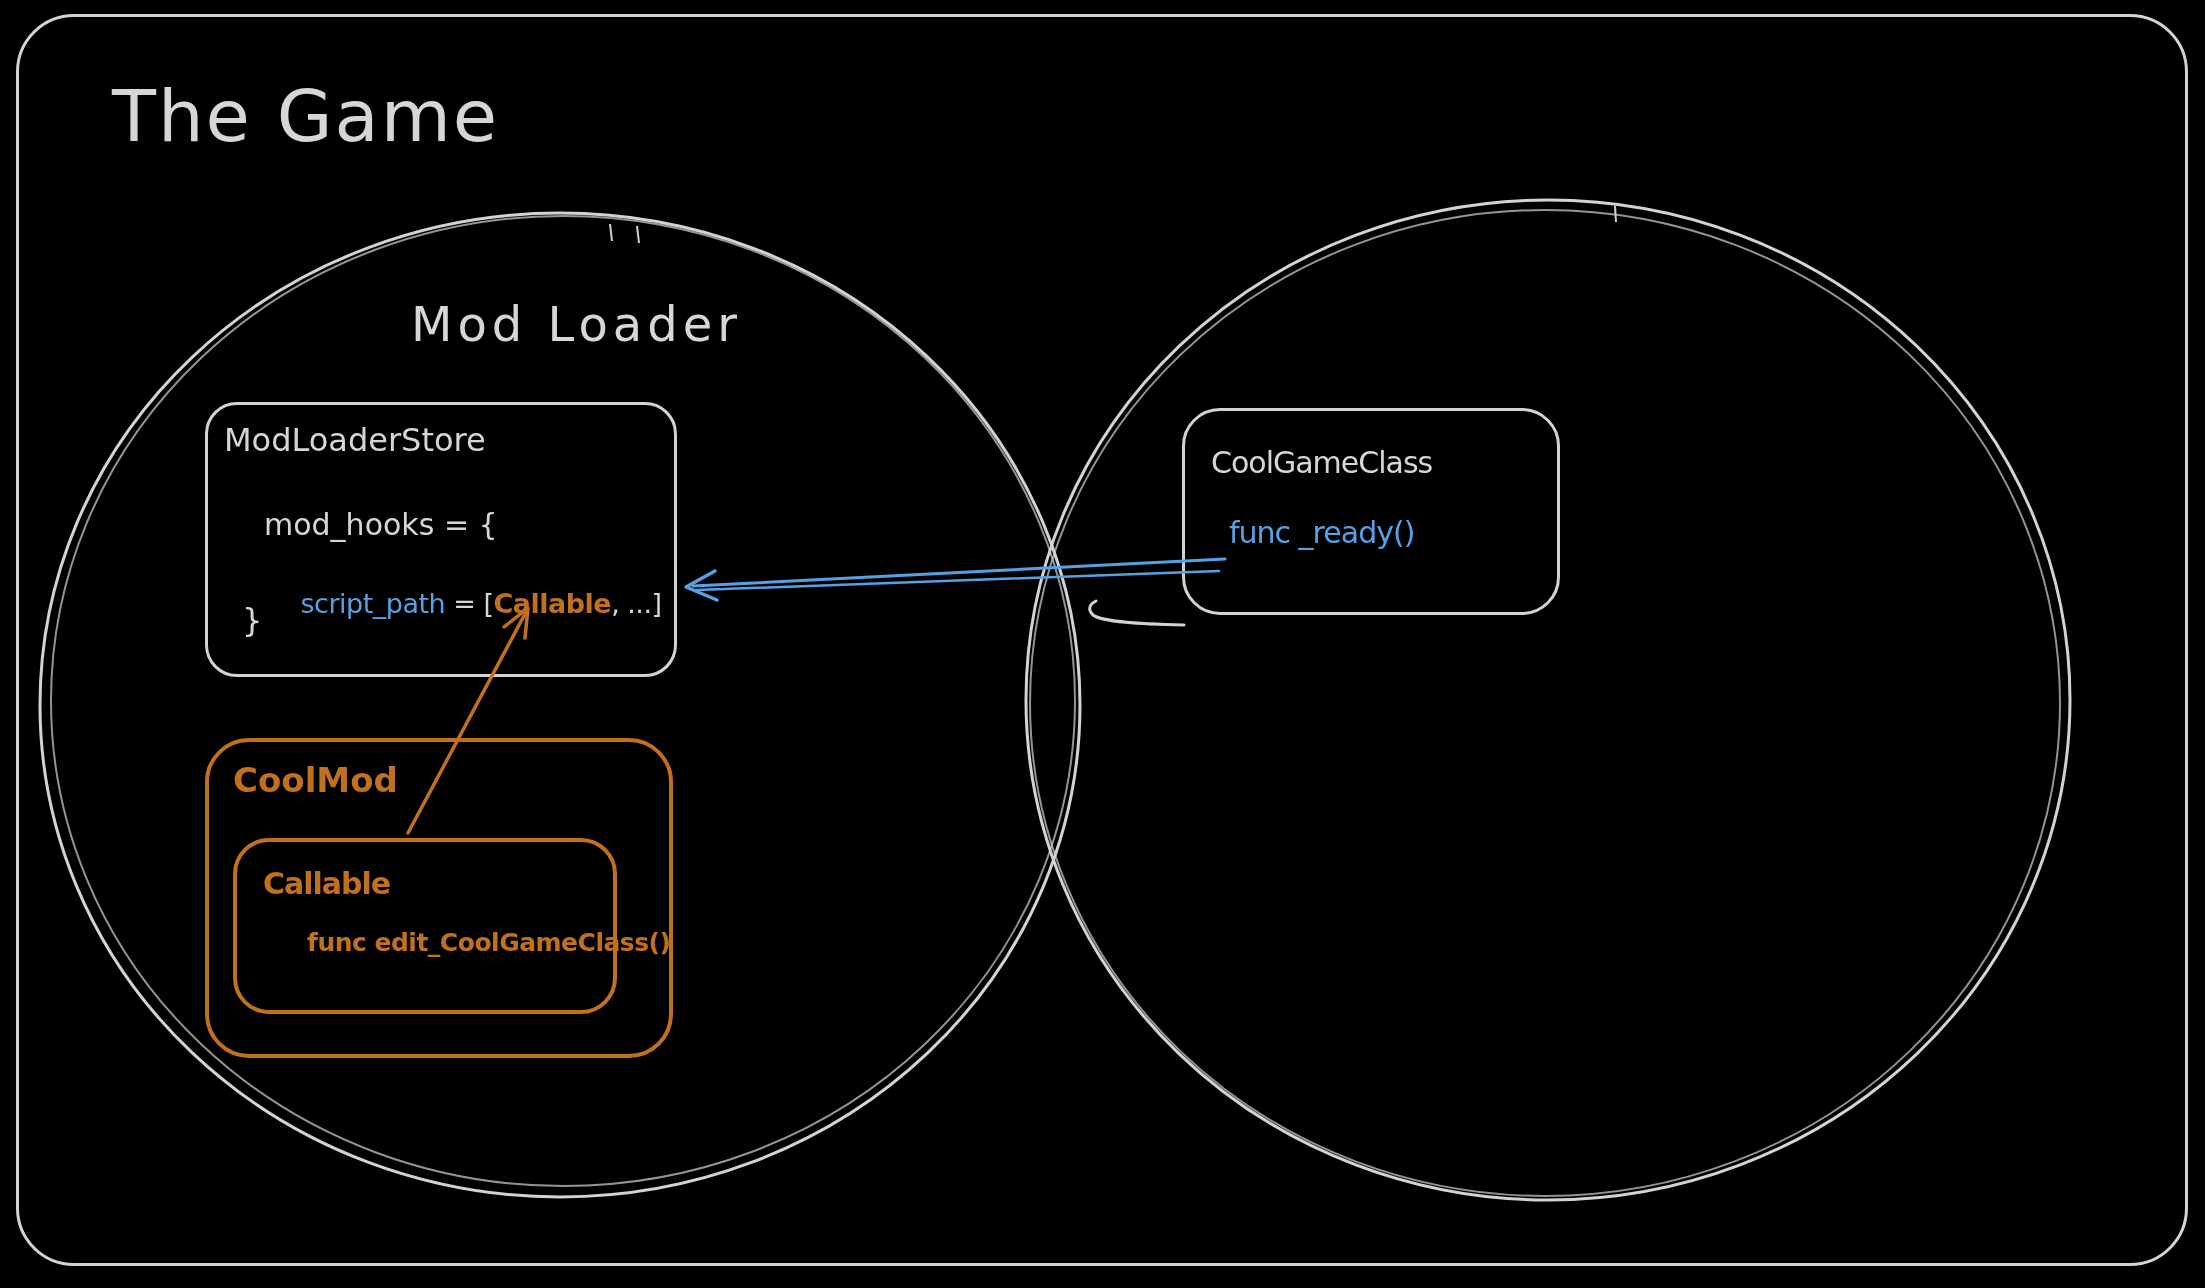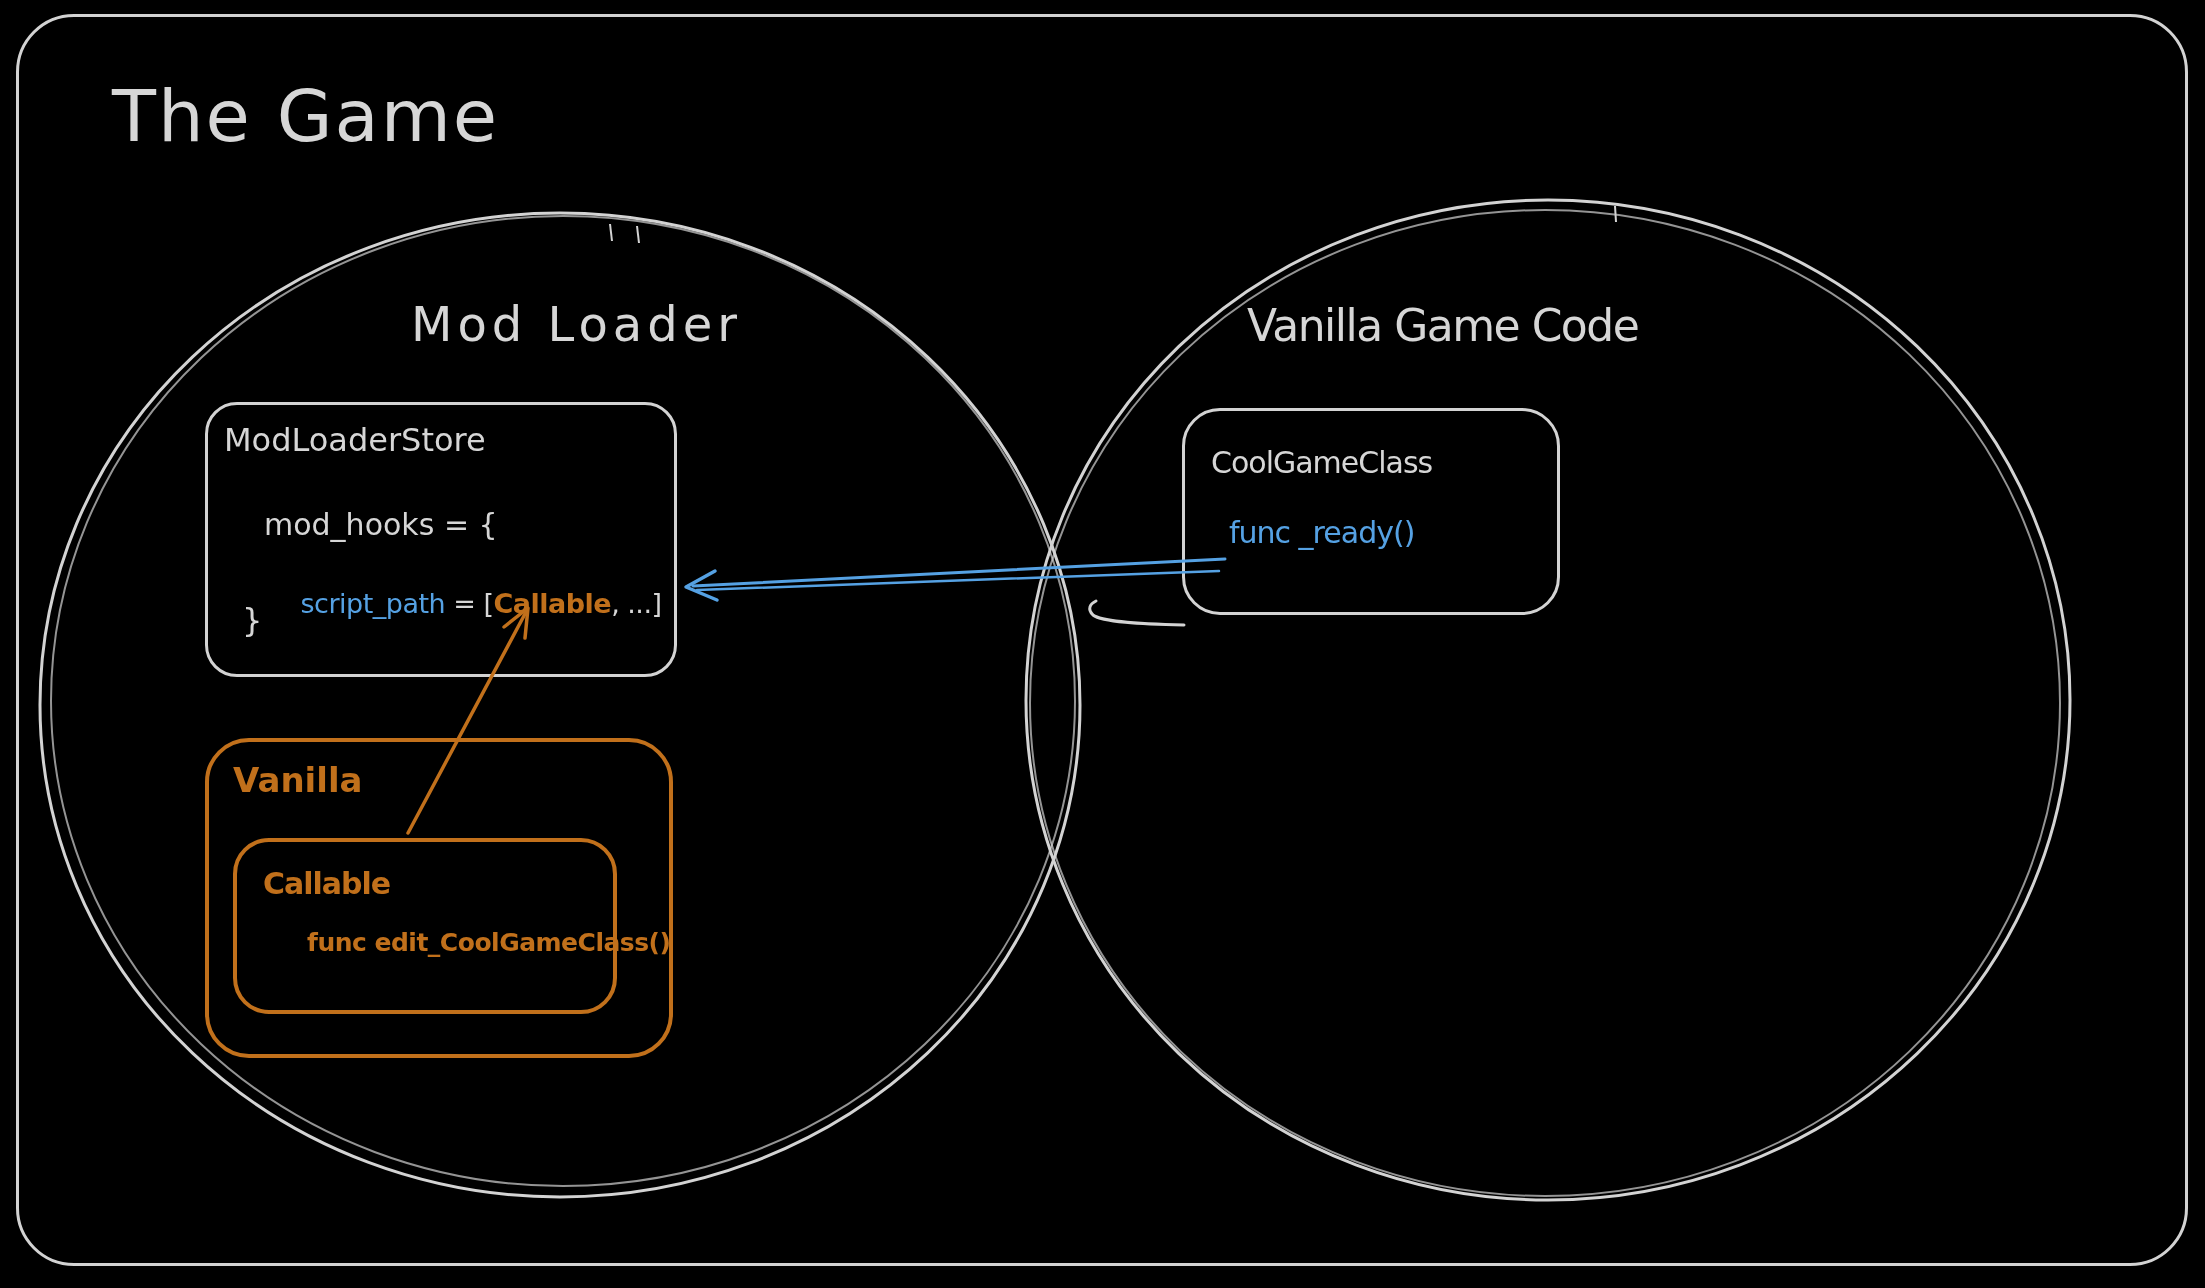--- a/index.html
+++ b/index.html
@@ -73,33 +73,32 @@
     <line x1="1615" y1="206" x2="1616" y2="222" class="stroke-gray" stroke-width="2"></line>
 
     <path d="M 1184 625 C 1140 624 1102 622 1093 615 C 1087 609 1090 604 1096 601" class="stroke-gray" stroke-width="3" stroke-linecap="round"></path>
   </svg>
 
   <div class="outer-rect"></div>
 
   <div class="diagram-title">The Game</div>
 
   <div class="circle-label label-mod-loader">Mod Loader</div>
-  <div class="circle-label label-vanilla">Vanilla Game Code</div>
 
   <div class="box box-gray mls-box">
     <div class="box-title gray-text mls-title">ModLoaderStore</div>
     <div class="code-line gray-text mls-l1">mod_hooks = {</div>
     <div class="code-line mls-l2">
       <span class="blue-text">script_path</span><span class="gray-text"> = [</span><span class="orange-text">Callable</span><span class="gray-text">, ...]</span>
     </div>
     <div class="code-line gray-text mls-l3">}</div>
   </div>
 
   <div class="box box-orange coolmod-box">
-    <div class="box-title orange-text coolmod-title">Vanilla</div>
+    <div class="box-title orange-text coolmod-title">CoolMod</div>
     <div class="box box-orange callable-box">
       <div class="box-title orange-text callable-title">Callable</div>
       <div class="code-line orange-text callable-code">func edit_CoolGameClass()</div>
     </div>
   </div>
 
   <div class="box box-gray cgc-box">
     <div class="box-title gray-text cgc-title">CoolGameClass</div>
     <div class="code-line blue-text cgc-code">func _ready()</div>
   </div>

